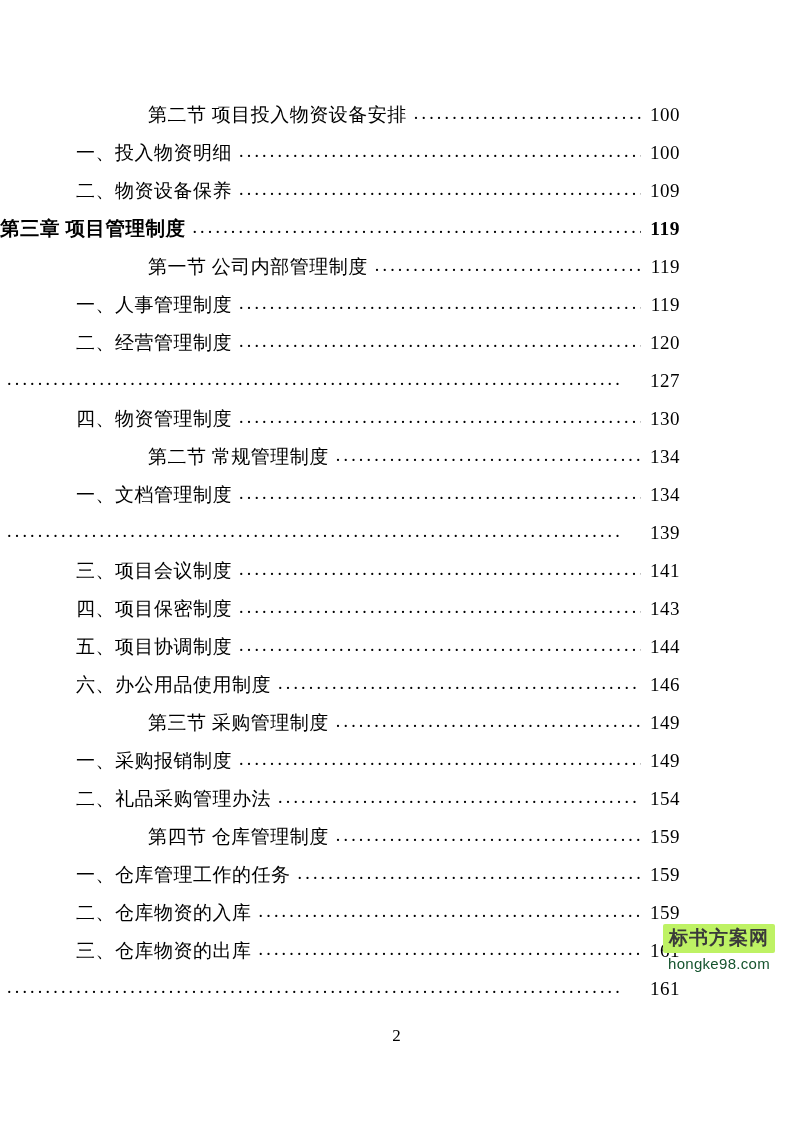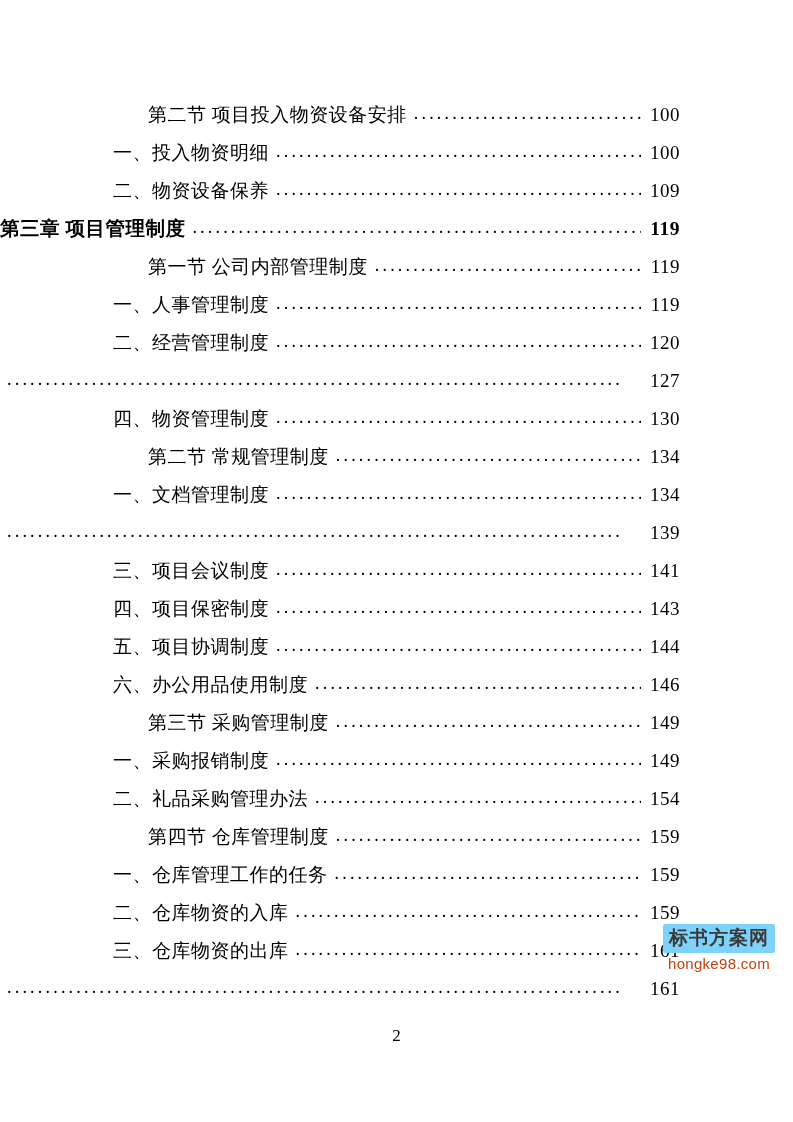--- a/index.html
+++ b/index.html
@@ -55,53 +55,53 @@
     flex: 0 0 auto;
     text-align: right;
     min-width: 34px;
     white-space: nowrap;
   }
   
   .lvl-chapter .label { font-weight: bold; }
   .lvl-chapter .page-num { font-weight: bold; }
   .lvl-chapter { font-size: 19.5px; }
   .lvl-section .label { padding-left: 148px; }
-  .lvl-item .label { padding-left: 113px; }
+  .lvl-item .label { padding-left: 76px; }
 
   .folio {
     position: absolute;
     top: 1026px;
     left: 0;
     width: 793px;
     text-align: center;
     font-size: 17px;
   }
   .watermark {
     position: absolute;
     right: 18px;
     bottom: 14px;
     text-align: center;
     font-family: "Liberation Sans", sans-serif;
     line-height: 1.15;
   }
   .watermark .wm-main {
     display: inline-block;
-    background: #7dd3fc;
+    background: #bef264;
     color: #3a3a3a;
     font-size: 19px;
     font-weight: bold;
     letter-spacing: 1px;
     padding: 3px 6px 4px 6px;
     border-radius: 2px;
   }
   .watermark .wm-sub {
     display: block;
     margin-top: 2px;
     font-size: 15px;
-    color: #c2410c;
+    color: #14532d;
     letter-spacing: 0.3px;
   }
 </style>
 </head>
 <body>
 
 <div class="page">
   <div class="toc" id="toc-list">
       <div class="toc-row lvl-section">
         <span class="label">第二节  项目投入物资设备安排</span>

